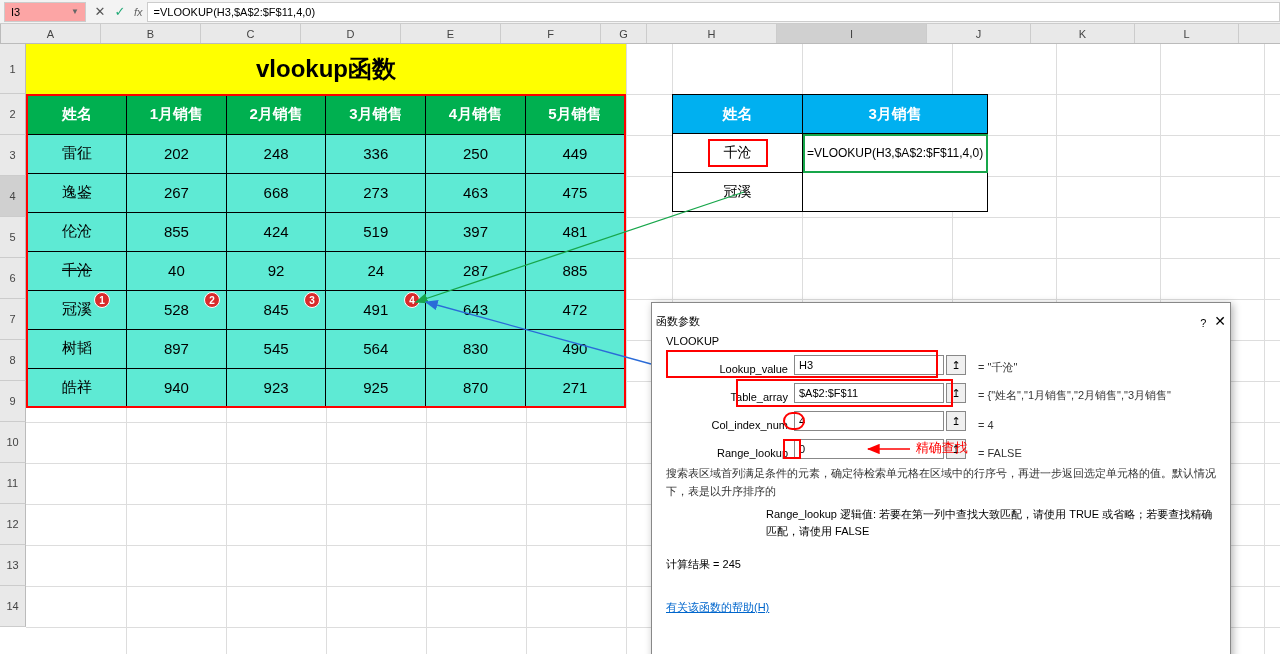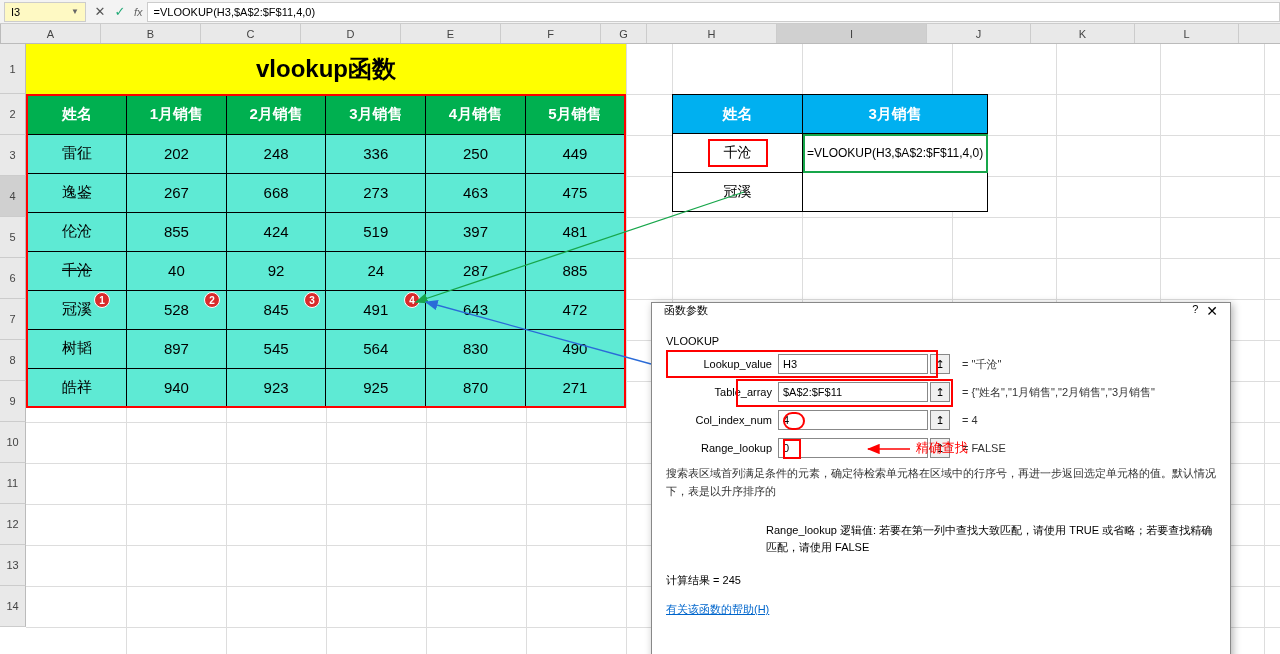--- a/index.html
+++ b/index.html
@@ -1,19 +1,19 @@
 <!DOCTYPE html>
 <html><head>
 <meta charset="utf-8">
 <style>
   *{box-sizing:border-box;margin:0;padding:0}
   body{font-family:"Microsoft YaHei",Arial,sans-serif;font-size:12px;background:#fff;color:#000;width:1280px;height:654px;position:relative;overflow:hidden}
   
   .fbar{display:flex;align-items:center;height:24px;border-bottom:1px solid #ccc;background:#f3f3f3}
-  .namebox{width:82px;height:20px;background:#fef9c3;border:1px solid #ccc;margin:16px 4px;display:flex;align-items:center;padding:0 6px;font-size:11px}
+  .namebox{width:82px;height:20px;background:#fca5a5;border:1px solid #ccc;margin:16px 4px;display:flex;align-items:center;padding:0 6px;font-size:11px}
   .namebox .dd{margin-left:auto;font-size:8px;color:#666}
   .fbtn{width:20px;height:20px;display:flex;align-items:center;justify-content:center;color:#555;font-size:13px}
   .fxlbl{font-style:italic;color:#666;font-size:11px;margin:0 4px}
   .finput{flex:1;height:20px;background:#fff;border:1px solid #ccc;padding:0 6px;font-size:11px;display:flex;align-items:center}
   
   .colhdr{display:flex;height:20px;background:#e9e9e9;border-bottom:1px solid #bbb}
   .corner{width:26px;border-right:1px solid #bbb;background:#e9e9e9}
   .ch{border-right:1px solid #ccc;text-align:center;line-height:20px;color:#444;font-size:11px}
   .main{display:flex;position:relative}
   .rowhdr{width:26px;background:#e9e9e9}
@@ -33,36 +33,36 @@
   .strike{text-decoration:line-through}
   
   .lktbl{position:absolute;left:646px;top:50px;border-collapse:collapse}
   .lktbl th{background:#00b0f0;color:#fff;font-weight:700;height:39px;border:1px solid #000;text-align:center;font-size:15px}
   .lktbl td{border:1px solid #000;height:39px;background:#fff;font-size:14px;text-align:center}
   .lktbl .wH{width:130px}.lktbl .wI{width:150px}
   .redbox{display:inline-block;border:2px solid red;padding:3px 14px}
   .greenborder{outline:2px solid #17a64a;outline-offset:-2px}
   
   .dlg{position:absolute;left:625px;top:258px;width:580px;height:390px;background:#fff;border:1px solid #888;box-shadow:2px 2px 8px rgba(0,0,0,.3);font-size:11px}
-  .dlgtitle{height:26px;padding:0 12px;display:flex;align-items:flex-start;border-bottom:0}
+  .dlgtitle{height:26px;padding:0 4px;display:flex;align-items:flex-end;border-bottom:0}
   .dlgtitle .t{flex:1}
   .dlgtitle .help{margin-right:8px}
   .dlgtitle .x{font-size:14px}
   .dlgbody{padding:6px 14px}
   .fnname{font-weight:400;}
-  .prow{display:flex;align-items:center;margin:6px 0;height:22px}
+  .prow{display:flex;align-items:flex-end;margin:6px 16px;height:22px}
   .plabel{width:112px;text-align:right;padding-right:6px}
   .pinput{width:150px;height:20px;border:1px solid #888;padding:0 4px;font-size:11px;background:#fff}
   .pbtn{width:20px;height:20px;border:1px solid #888;margin-left:2px;display:flex;align-items:center;justify-content:center;background:#f0f0f0}
   .peq{margin-left:12px;color:#333}
   .rring{position:absolute;border:2px solid red}
   .desc{margin-top:6px;line-height:1.6;color:#333}
-  .desc2{margin-top:22px;padding-left:100px;line-height:1.5}
+  .desc2{margin-top:6px;padding-left:100px;line-height:1.5}
   .result{margin-top:18px}
-  .hlink{color:#0066cc;text-decoration:underline;margin-top:14px;display:inline-block}
+  .hlink{color:#0066cc;text-decoration:underline;margin-top:28px;display:inline-block}
   .annot{position:absolute;color:red;font-size:13px}
   .redcirc{position:absolute;width:16px;height:16px;border-radius:50%;background:#d92b2b;color:#fff;font-size:10px;display:flex;align-items:center;justify-content:center;font-weight:700;border:1px solid #fff}
   svg.arrows{position:absolute;left:0;top:0;pointer-events:none}
 </style>
 </head>
 <body>
 
 <div class="fbar">
   <div class="namebox">
     <span>I3</span>

